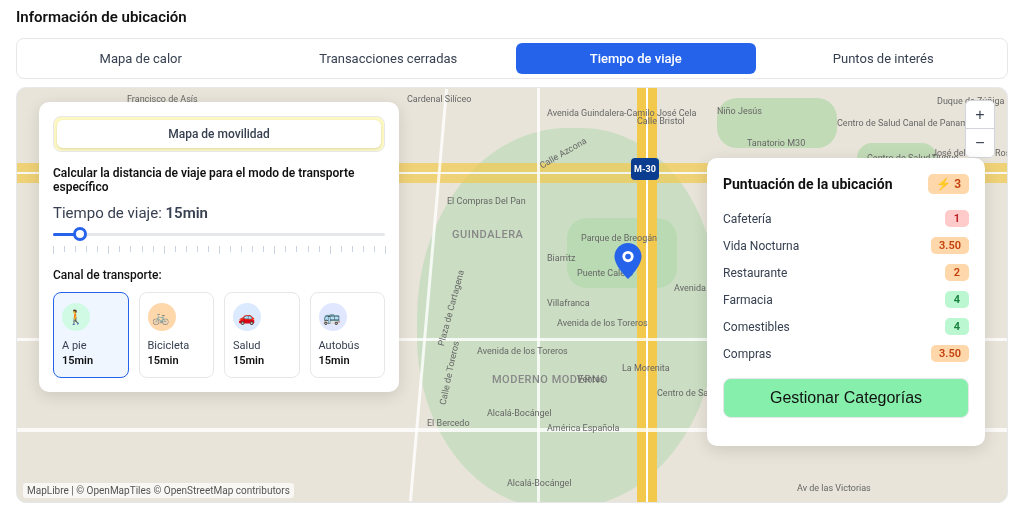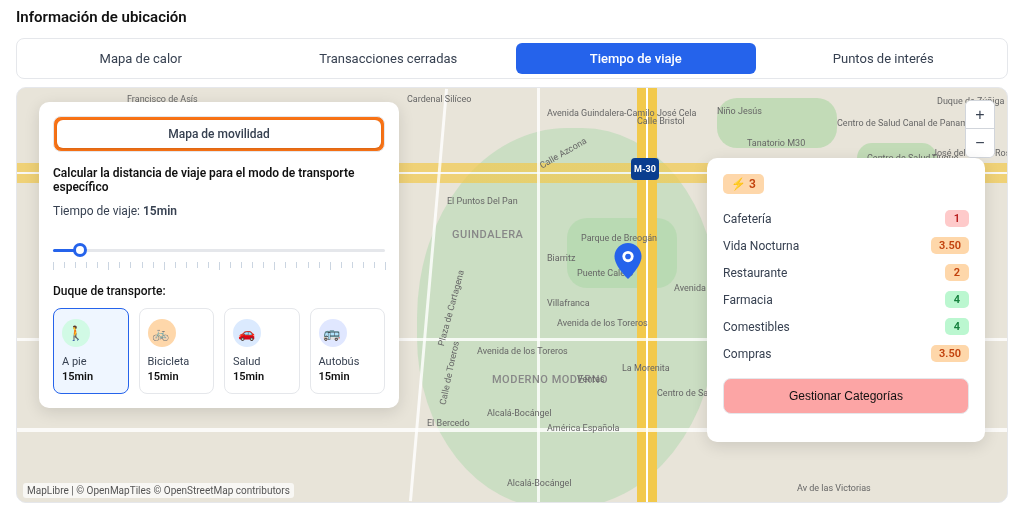--- a/index.html
+++ b/index.html
@@ -21,23 +21,23 @@
 .marker svg{width:100%;height:100%}
 .shield{position:absolute;left:614px;top:70px;width:28px;height:22px;background:#0a3d8f;border-radius:4px;color:#fff;font-size:9px;font-weight:700;text-align:center;line-height:22px}
 .attrib{position:absolute;bottom:4px;left:6px;font-size:10px;color:#555;background:rgba(255,255,255,.7);padding:2px 4px;border-radius:3px}
 .zoom{position:absolute;right:12px;top:12px;display:flex;flex-direction:column;border:1px solid #d1d5db;border-radius:6px;overflow:hidden;background:#fff}
 .zoom button{width:28px;height:28px;border:none;background:#fff;font-size:16px;cursor:pointer;color:#374151}
 .zoom button:first-child{border-bottom:1px solid #d1d5db}
 .panel-left{position:absolute;left:22px;top:14px;width:360px;background:#fff;border-radius:10px;box-shadow:0 4px 16px rgba(0,0,0,.12);padding:14px}
 .subtabs{display:flex;border:1px solid #e5e7eb;border-radius:8px;padding:3px;margin-bottom:14px}
 .subtab{flex:1;text-align:center;padding:7px 0;font-size:12px;border-radius:6px;cursor:pointer;color:#374151}
 .subtab.active{background:#fff;box-shadow:0 1px 3px rgba(0,0,0,.15);font-weight:500}
-.subtabs{background:#f97316}
+.subtabs{background:#fef9c3}
 .calc-title{font-size:12px;font-weight:600;margin-bottom:10px;color:#111}
-.time-label{font-size:12px;color:#374151;margin-bottom:22px}
+.time-label{font-size:15px;color:#374151;margin-bottom:2px}
 .time-label b{font-weight:600}
 .slider-track{position:relative;height:20px;margin-bottom:2px}
 .slider-rail{position:absolute;left:0;right:0;top:9px;height:3px;background:#e5e7eb;border-radius:2px}
 .slider-fill{position:absolute;left:0;width:8%;top:9px;height:3px;background:#2563eb;border-radius:2px}
 .slider-thumb{position:absolute;left:8%;top:3px;width:14px;height:14px;border-radius:50%;background:#fff;border:3px solid #2563eb;transform:translateX(-50%)}
 .ticks{position:relative;height:8px;margin-bottom:14px}
 .ticks span{position:absolute;top:0;width:1px;height:6px;background:#cbd5e1}
 .mode-title{font-size:12px;font-weight:500;margin-bottom:10px;color:#111}
 .modes{display:flex;gap:10px}
 .mode{flex:1;border:1px solid #e5e7eb;border-radius:8px;padding:10px 8px;cursor:pointer;text-align:left}
@@ -51,21 +51,21 @@
 .mode-time{font-size:11px;font-weight:600;color:#111}
 .panel-right{position:absolute;right:22px;top:70px;width:278px;background:#fff;border-radius:10px;box-shadow:0 4px 16px rgba(0,0,0,.12);padding:16px}
 .score-header{display:flex;justify-content:space-between;align-items:center;margin-bottom:16px}
 .score-title{font-size:14px;font-weight:700;color:#111}
 .score-badge{background:#fed7aa;color:#c2410c;font-size:12px;font-weight:600;padding:3px 8px;border-radius:5px;display:flex;align-items:center;gap:3px}
 .cat{display:flex;justify-content:space-between;align-items:center;font-size:12px;color:#374151;margin-bottom:10px}
 .cat-score{font-size:11px;font-weight:600;padding:2px 8px;border-radius:5px;min-width:24px;text-align:center}
 .c-red{background:#fecaca;color:#b91c1c}
 .c-orange{background:#fed7aa;color:#c2410c}
 .c-green{background:#bbf7d0;color:#15803d}
-.manage-btn{width:100%;border:1px solid #e5e7eb;background:#fca5a5;border-radius:8px;padding:10px;font-size:12px;font-weight:500;color:#111;cursor:pointer;margin-top:6px;margin-bottom:12px}
+.manage-btn{width:100%;border:1px solid #e5e7eb;background:#86efac;border-radius:8px;padding:10px;font-size:16px;font-weight:500;color:#111;cursor:pointer;margin-top:6px;margin-bottom:12px}
 .footnote{font-size:10px;color:#9ca3af;line-height:1.5;position:relative;padding-right:20px}
 .chevrons{position:absolute;right:0;top:50%;transform:translateY(-50%);color:#6b7280;font-size:14px}
 </style>
 </head>
 <body>
 
 <div class="page-title">Información de ubicación</div>
 
 <div class="tabs">
   <div class="tab">Mapa de calor</div>
@@ -91,21 +91,21 @@
         <div class="label" style="left: 390px; top: 6px;">Cardenal Silíceo</div>
         <div class="label" style="left: 530px; top: 20px;">Avenida Guindalera-Camilo José Cela</div>
         <div class="label" style="left: 620px; top: 28px;">Calle Bristol</div>
         <div class="label" style="left: 700px; top: 18px;">Niño Jesús</div>
         <div class="label" style="left: 520px; top: 60px; transform: rotate(-30deg);">Calle Azcona</div>
         <div class="label" style="left: 730px; top: 50px;">Tanatorio M30</div>
         <div class="label" style="left: 820px; top: 30px;">Centro de Salud Canal de Panamá</div>
         <div class="label" style="left: 920px; top: 8px;">Duque de Zúñiga</div>
         <div class="label" style="left: 850px; top: 65px;">Centro de Salud Duque</div>
         <div class="label" style="left: 915px; top: 60px;">José del Hierro-Rosángela</div>
-        <div class="label" style="left: 430px; top: 108px;">El Puntos Del Pan</div>
+        <div class="label" style="left: 430px; top: 108px;">El Compras Del Pan</div>
         <div class="label big" style="left: 435px; top: 140px;">GUINDALERA</div>
         <div class="label" style="left: 530px; top: 165px;">Biarritz</div>
         <div class="label" style="left: 564px; top: 145px;">Parque de Breogán</div>
         <div class="label" style="left: 530px; top: 210px;">Villafranca</div>
         <div class="label" style="left: 560px; top: 180px;">Puente Calero</div>
         <div class="label" style="left: 657px; top: 195px;">Avenida Donostiarra</div>
         <div class="label" style="left: 540px; top: 230px;">Avenida de los Toreros</div>
         <div class="label" style="left: 460px; top: 258px;">Avenida de los Toreros</div>
         <div class="label" style="left: 605px; top: 260px; margin-top: 15px;">La Morenita</div>
         <div class="label big" style="left: 475px; top: 285px;">MODERNO MODERNO</div>
@@ -171,21 +171,21 @@
         <span style="left: 73.3333%;"></span>
         <span style="left: 76.6667%;"></span>
         <span style="left: 80%;"></span>
         <span style="left: 83.3333%; height: 8px;"></span>
         <span style="left: 86.6667%;"></span>
         <span style="left: 90%;"></span>
         <span style="left: 93.3333%;"></span>
         <span style="left: 96.6667%;"></span>
         <span style="left: 100%; height: 8px;"></span>
       </div>
-    <div class="mode-title">Duque de transporte:</div>
+    <div class="mode-title">Canal de transporte:</div>
     <div class="modes">
       <div class="mode active">
         <div class="mode-icon">🚶</div>
         <div class="mode-label">A pie</div>
         <div class="mode-time">15min</div>
       </div>
       <div class="mode">
         <div class="mode-icon">🚲</div>
         <div class="mode-label">Bicicleta</div>
         <div class="mode-time">15min</div>
@@ -198,20 +198,21 @@
       <div class="mode">
         <div class="mode-icon">🚌</div>
         <div class="mode-label">Autobús</div>
         <div class="mode-time">15min</div>
       </div>
     </div>
   </div>
 
   <div class="panel-right">
     <div class="score-header">
+      <div class="score-title">Puntuación de la ubicación</div>
       <div class="score-badge">
         <span>⚡</span>
           <span>3</span>
       </div>
     </div>
     <div id="categories">
         <div class="cat">
           <span>Cafetería</span>
           <span class="cat-score c-red">1</span>
         </div>

